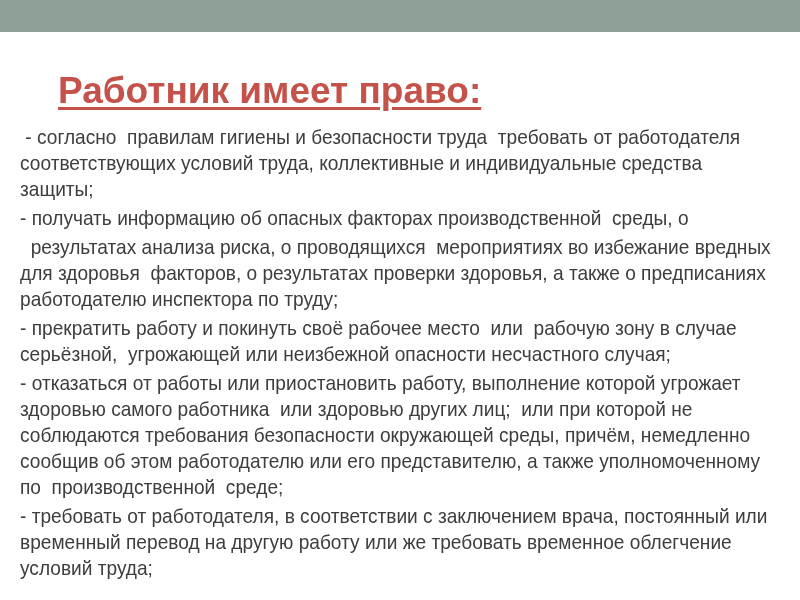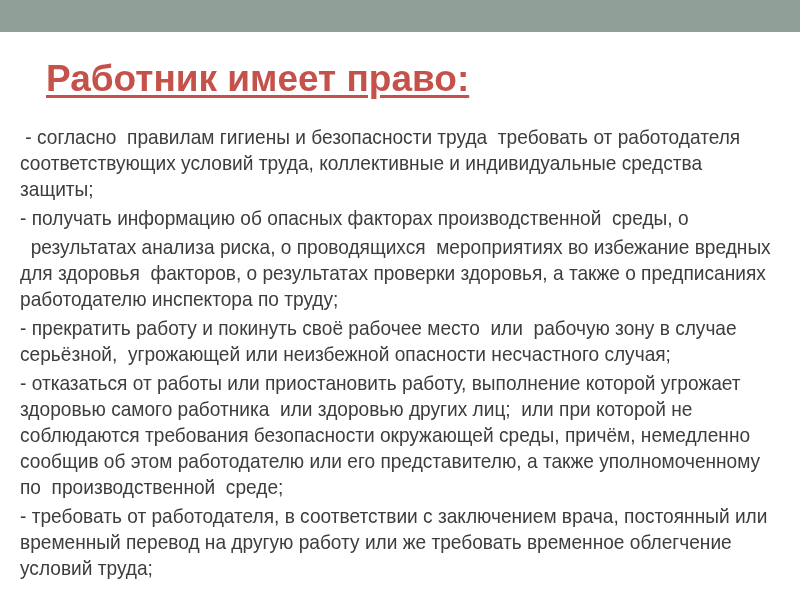--- a/index.html
+++ b/index.html
@@ -19,21 +19,21 @@
     top: 0;
     left: 0;
     width: 800px;
     height: 32px;
     background: #8fa098;
   }
   .slide-title {
     position: absolute;
     top: 58px;
     left: 46px;
-    margin: 0;
+    margin: 12px;
     font-size: 37px;
     font-weight: bold;
     color: #c4524a;
     letter-spacing: 0px;
     text-decoration: underline;
     text-decoration-thickness: 3px;
     text-underline-offset: 4px;
     white-space: nowrap;
   }
   .slide-body {

